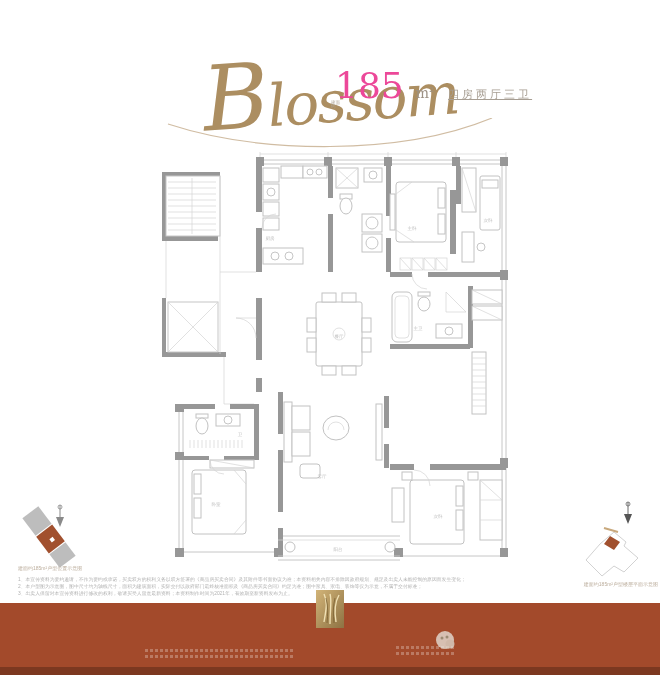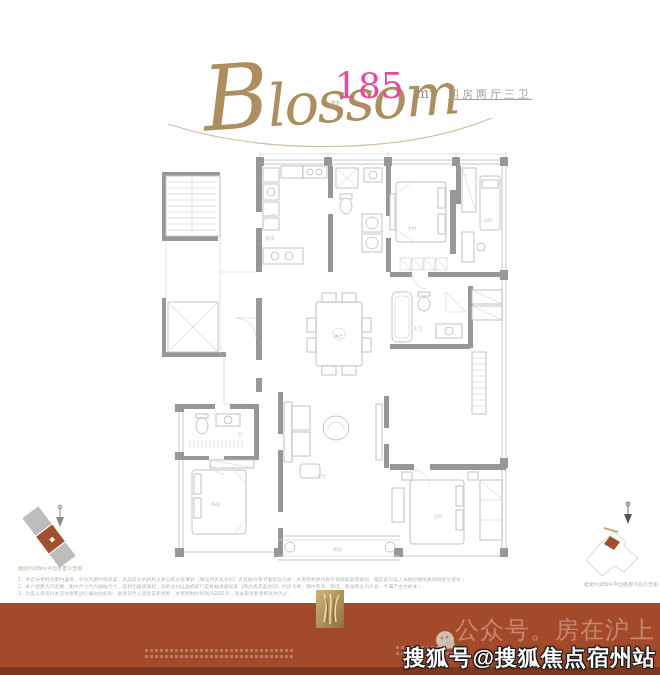--- a/index.html
+++ b/index.html
@@ -364,17 +364,15 @@
     <div class="row"></div>
       <div class="row"></div>
   </div>
 
   <svg class="wechat" width="22" height="22">
     <circle cx="10" cy="10" r="9" fill="#e9e7df"></circle>
     <circle cx="7" cy="8" r="1.5" fill="#9aa08b"></circle>
       <circle cx="12" cy="7" r="1.5" fill="#9aa08b"></circle>
     <circle cx="15" cy="14" r="4.5" fill="#dfddd3"></circle>
   </svg>
-  <div class="account-text">公众号。房在沪上</div>
-
-  <div class="watermark">搜狐号@搜狐焦点宿州站</div>
+
 
 </div>
 
 </body></html>

